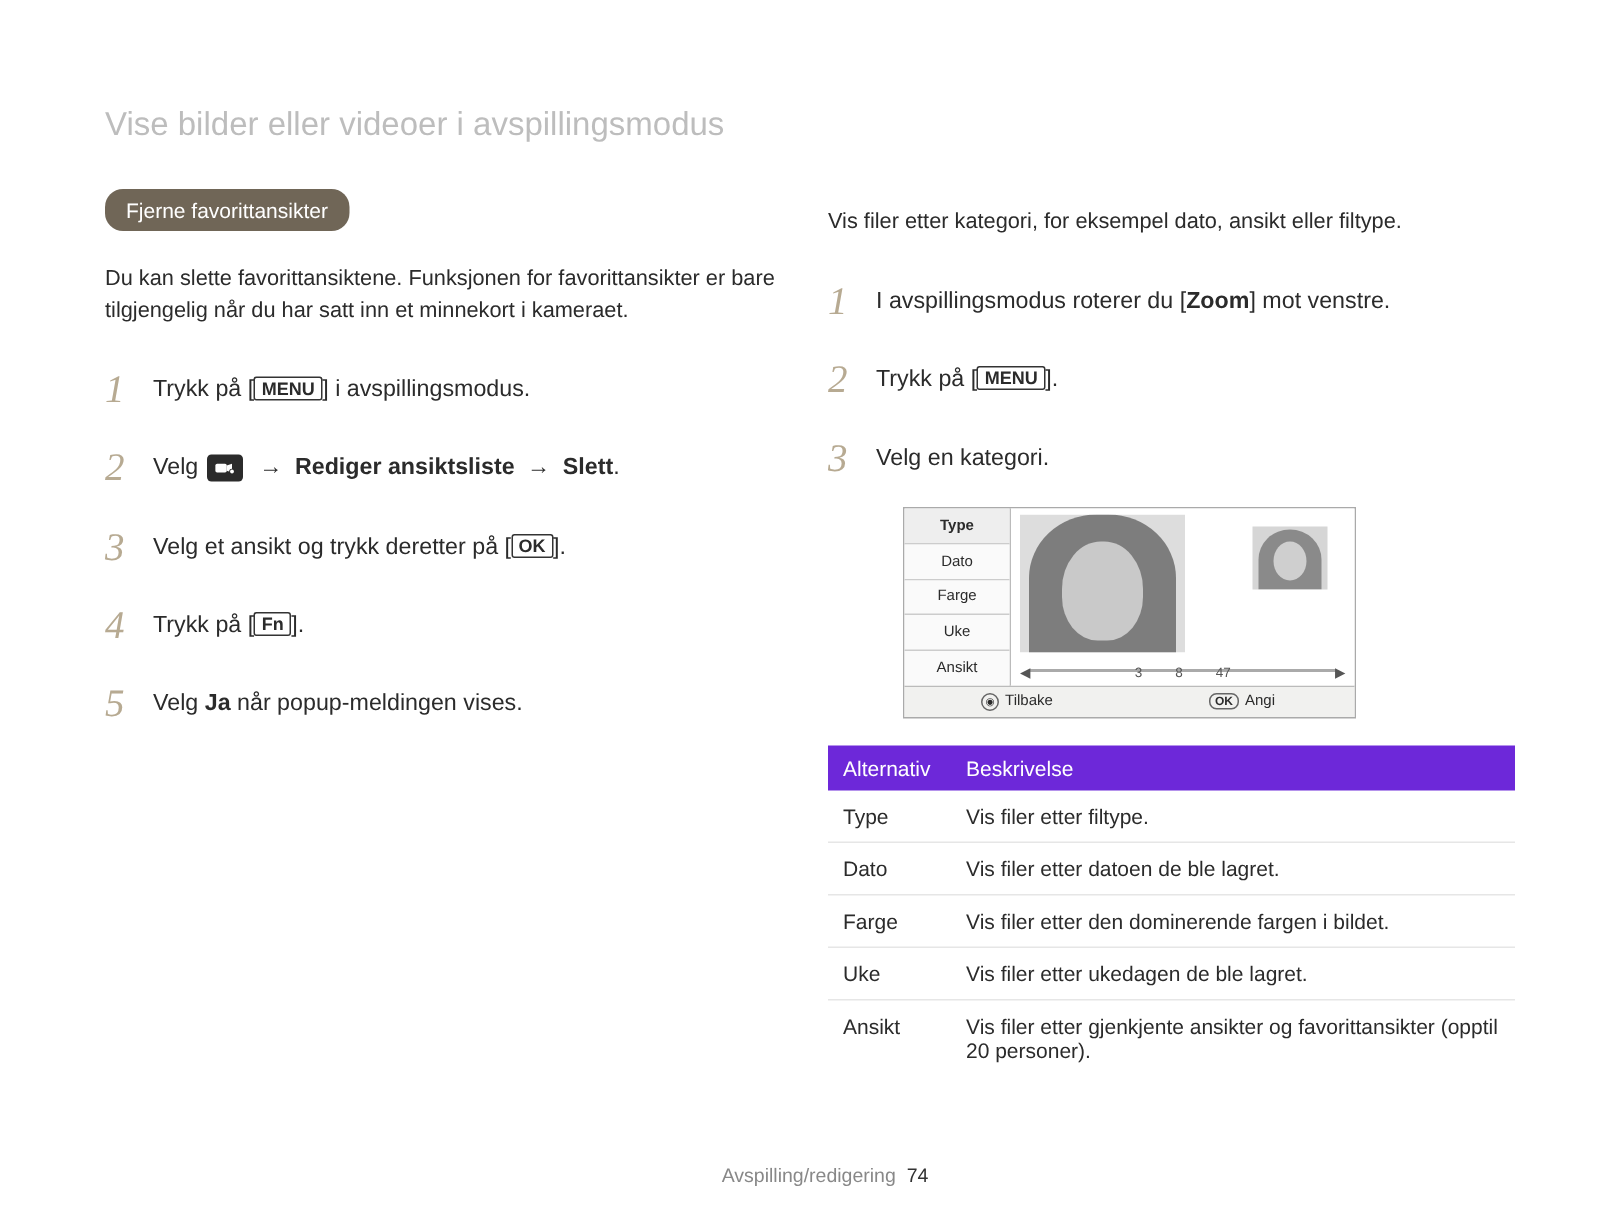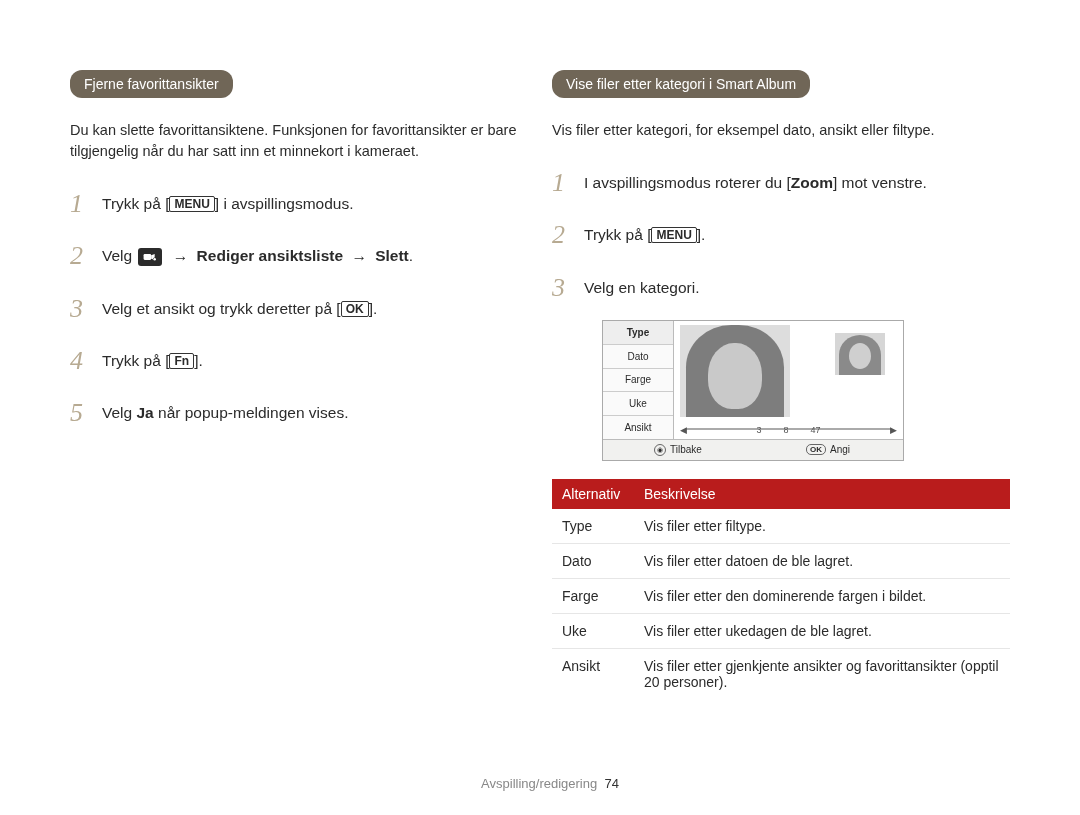--- a/index.html
+++ b/index.html
@@ -73,37 +73,38 @@
   .thumb2 { position:absolute; right:18px; top:12px; width:50px; height:42px; background:#d6d6d6; }
   .cam-scroll { position:absolute; bottom:4px; left:0; right:0; display:flex; justify-content:center; gap:22px; font-size:9px; color:#555;}
   .cam-scroll-track{position:absolute; bottom:9px; left:12px; right:12px; height:1.5px; background:#aaa;}
   .cam-footer { display:flex; border-top:1px solid #bbb; background:#f1f1ef; }
   .cam-footer > div { flex:1; display:flex; gap:4px; align-items:center; justify-content:center; font-size:10px; padding:4px 11px; }
   .cam-footer .ok-badge{ border:1px solid #666; border-radius:5px; font-size:8px; padding:0 3px; font-weight:bold;}
   .cam-footer .circ{ width:10px;height:10px;border:1px solid #666;border-radius:50%; display:flex;align-items:center;justify-content:center;font-size:7px;}
 
   table.options { width: 100%; border-collapse: collapse; font-size: 14px; }
   table.options th {
-    background: #b91c1c; color:#fff; font-weight:normal; text-align:left;
+    background: #6d28d9; color:#fff; font-weight:normal; text-align:left;
     padding: 7px 10px; font-size: 14px;
   }
   table.options td { padding: 9px 10px; border-bottom: 1px solid #e6e6e6; vertical-align: top;}
   table.options tr:last-child td { border-bottom: none; }
   table.options td:first-child { width: 62px; }
 
   .page-footer {
     text-align:center; font-size:13px; color:#888;
     position: absolute; bottom: 24px; left:0; right:0;margin-left:20px;
   }
   .page-footer .pn { color:#333; }
 </style>
 </head>
 <body>
 
 <div class="page">
+  <h2 class="section-title">Vise bilder eller videoer i avspillingsmodus</h2>
 
   <div class="columns">
 
     <div class="col">
       <div class="pill">Fjerne favorittansikter</div>
       <p class="intro">Du kan slette favorittansiktene. Funksjonen for favorittansikter er bare tilgjengelig når du har satt inn et minnekort i kameraet.</p>
 
       <ol class="steps">
         <li>
           <span class="step-num">1</span>
@@ -144,21 +145,20 @@
         <li>
           <span class="step-num">5</span>
           <span class="step-text">
             <span>Velg </span><b>Ja</b><span> når popup-meldingen vises.</span>
           </span>
         </li>
       </ol>
     </div>
 
     <div class="col">
-      <div class="pill">Vise filer etter kategori i Smart Album</div>
       <p class="intro">Vis filer etter kategori, for eksempel dato, ansikt eller filtype.</p>
 
       <ol class="steps">
         <li>
           <span class="step-num">1</span>
           <span class="step-text">
             <span>I avspillingsmodus roterer du [</span><b>Zoom</b><span>] mot venstre.</span>
           </span>
         </li>
         <li>

